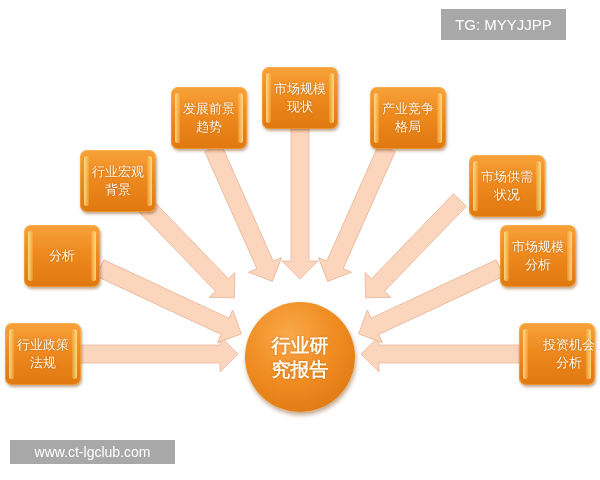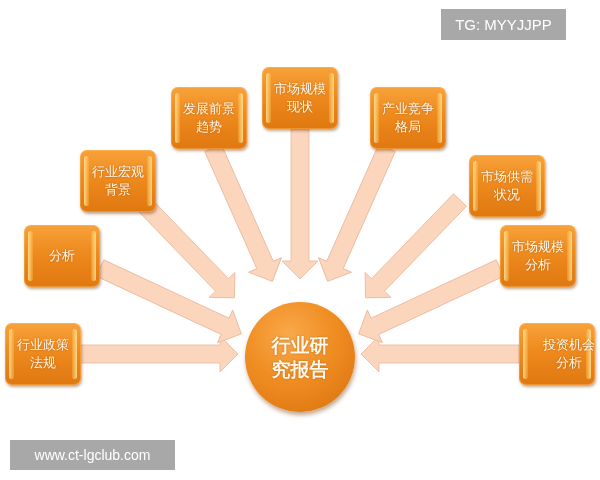--- a/index.html
+++ b/index.html
@@ -41,21 +41,21 @@
     color: #fff7e8; font-size: 19px; line-height: 24px; text-align: center; width: 70px;
     text-shadow: 0 0 2px rgba(150,70,0,0.6);
     font-weight: bold;
   }
   .badge {
     position: absolute; background: #a8a8a8; color: #ffffff;
     font-family: "Liberation Sans", sans-serif; font-size: 14px;
     display: flex; align-items: center; justify-content: center;
   }
   .badge-tg { left: 441px; top: 9px; width: 125px; height: 31px; font-size: 15px; }
-  .badge-url { left: 10px; top: 440px; width: 165px; height: 30px; }
+  .badge-url { left: 10px; top: 440px; width: 165px; height: 24px; }
 </style>
 </head>
 <body>
 
 <svg id="arrows" viewBox="0 0 600 480" xmlns="http://www.w3.org/2000/svg">
   <defs>
     
   </defs>
   <g fill="#fcd5bd" stroke="#e9b79a" stroke-width="0.8" stroke-linejoin="miter">
 

